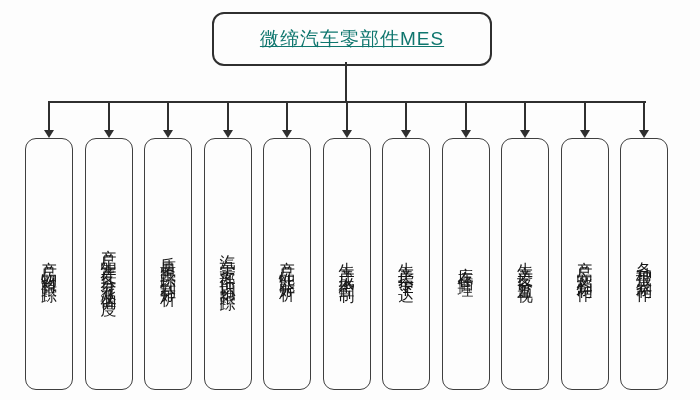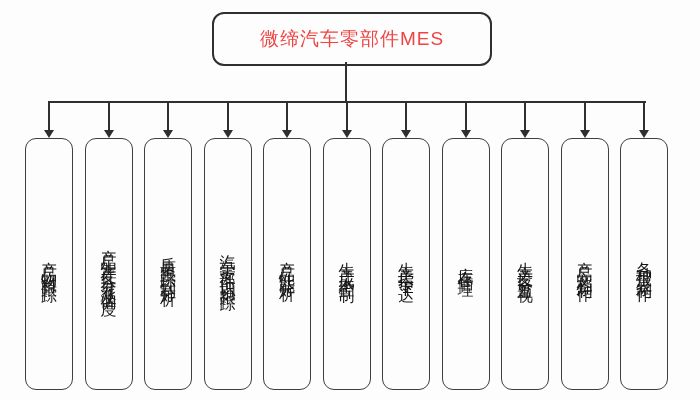--- a/index.html
+++ b/index.html
@@ -22,22 +22,23 @@
     border: 2px solid #2f2f2f;
     border-radius: 12px;
     background: #fdfdfd;
     display: flex;
     align-items: center;
     justify-content: center;
   }
   .root-label {
     font-size: 19px;
     letter-spacing: 1px;
-    color: #ef4444;
+    color: #0f766e;
     white-space: nowrap;
+    text-decoration: underline;
   }
   
   .center-stem {
     position: absolute;
     left: 345px;
     top: 62px;
     width: 2px;
     height: 41px;
     background: #2f2f2f;
   }

